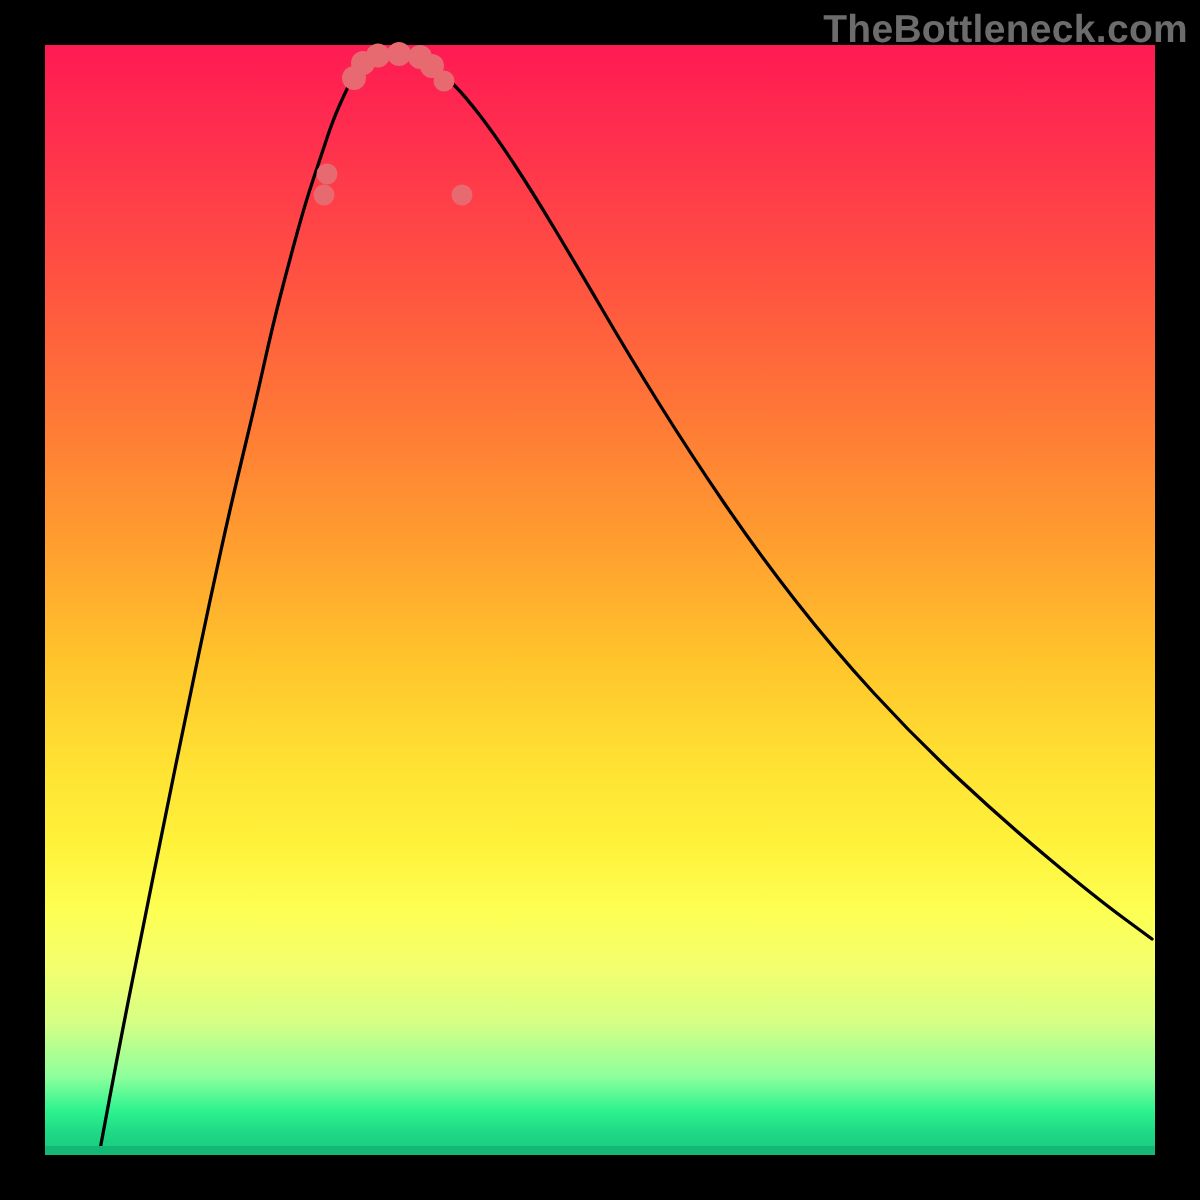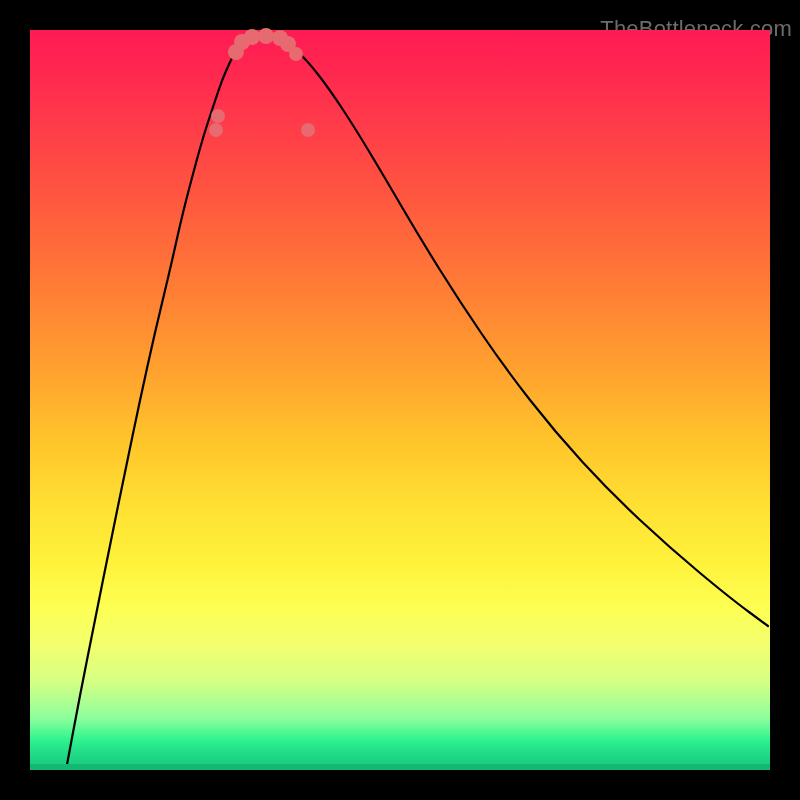--- a/index.html
+++ b/index.html
@@ -41,25 +41,25 @@
     content: "";
     position: absolute;
     left: 0;
     bottom: 0;
     width: 100%;
     height: 6px;
     background: #12b873;
   }
   .watermark {
     position: absolute;
-    top: 16px;
+    top: 4px;
     right: 8px;
     color: #6c6c6c;
-    font-size: 22px;
-    font-weight: 400;
+    font-size: 26px;
+    font-weight: 700;
     letter-spacing: 0.2px;
     user-select: none;
   }
   svg.curve {
     position: absolute;
     left: 0;
     top: 0;
     width: 740px;
     height: 740px;
     overflow: visible;

